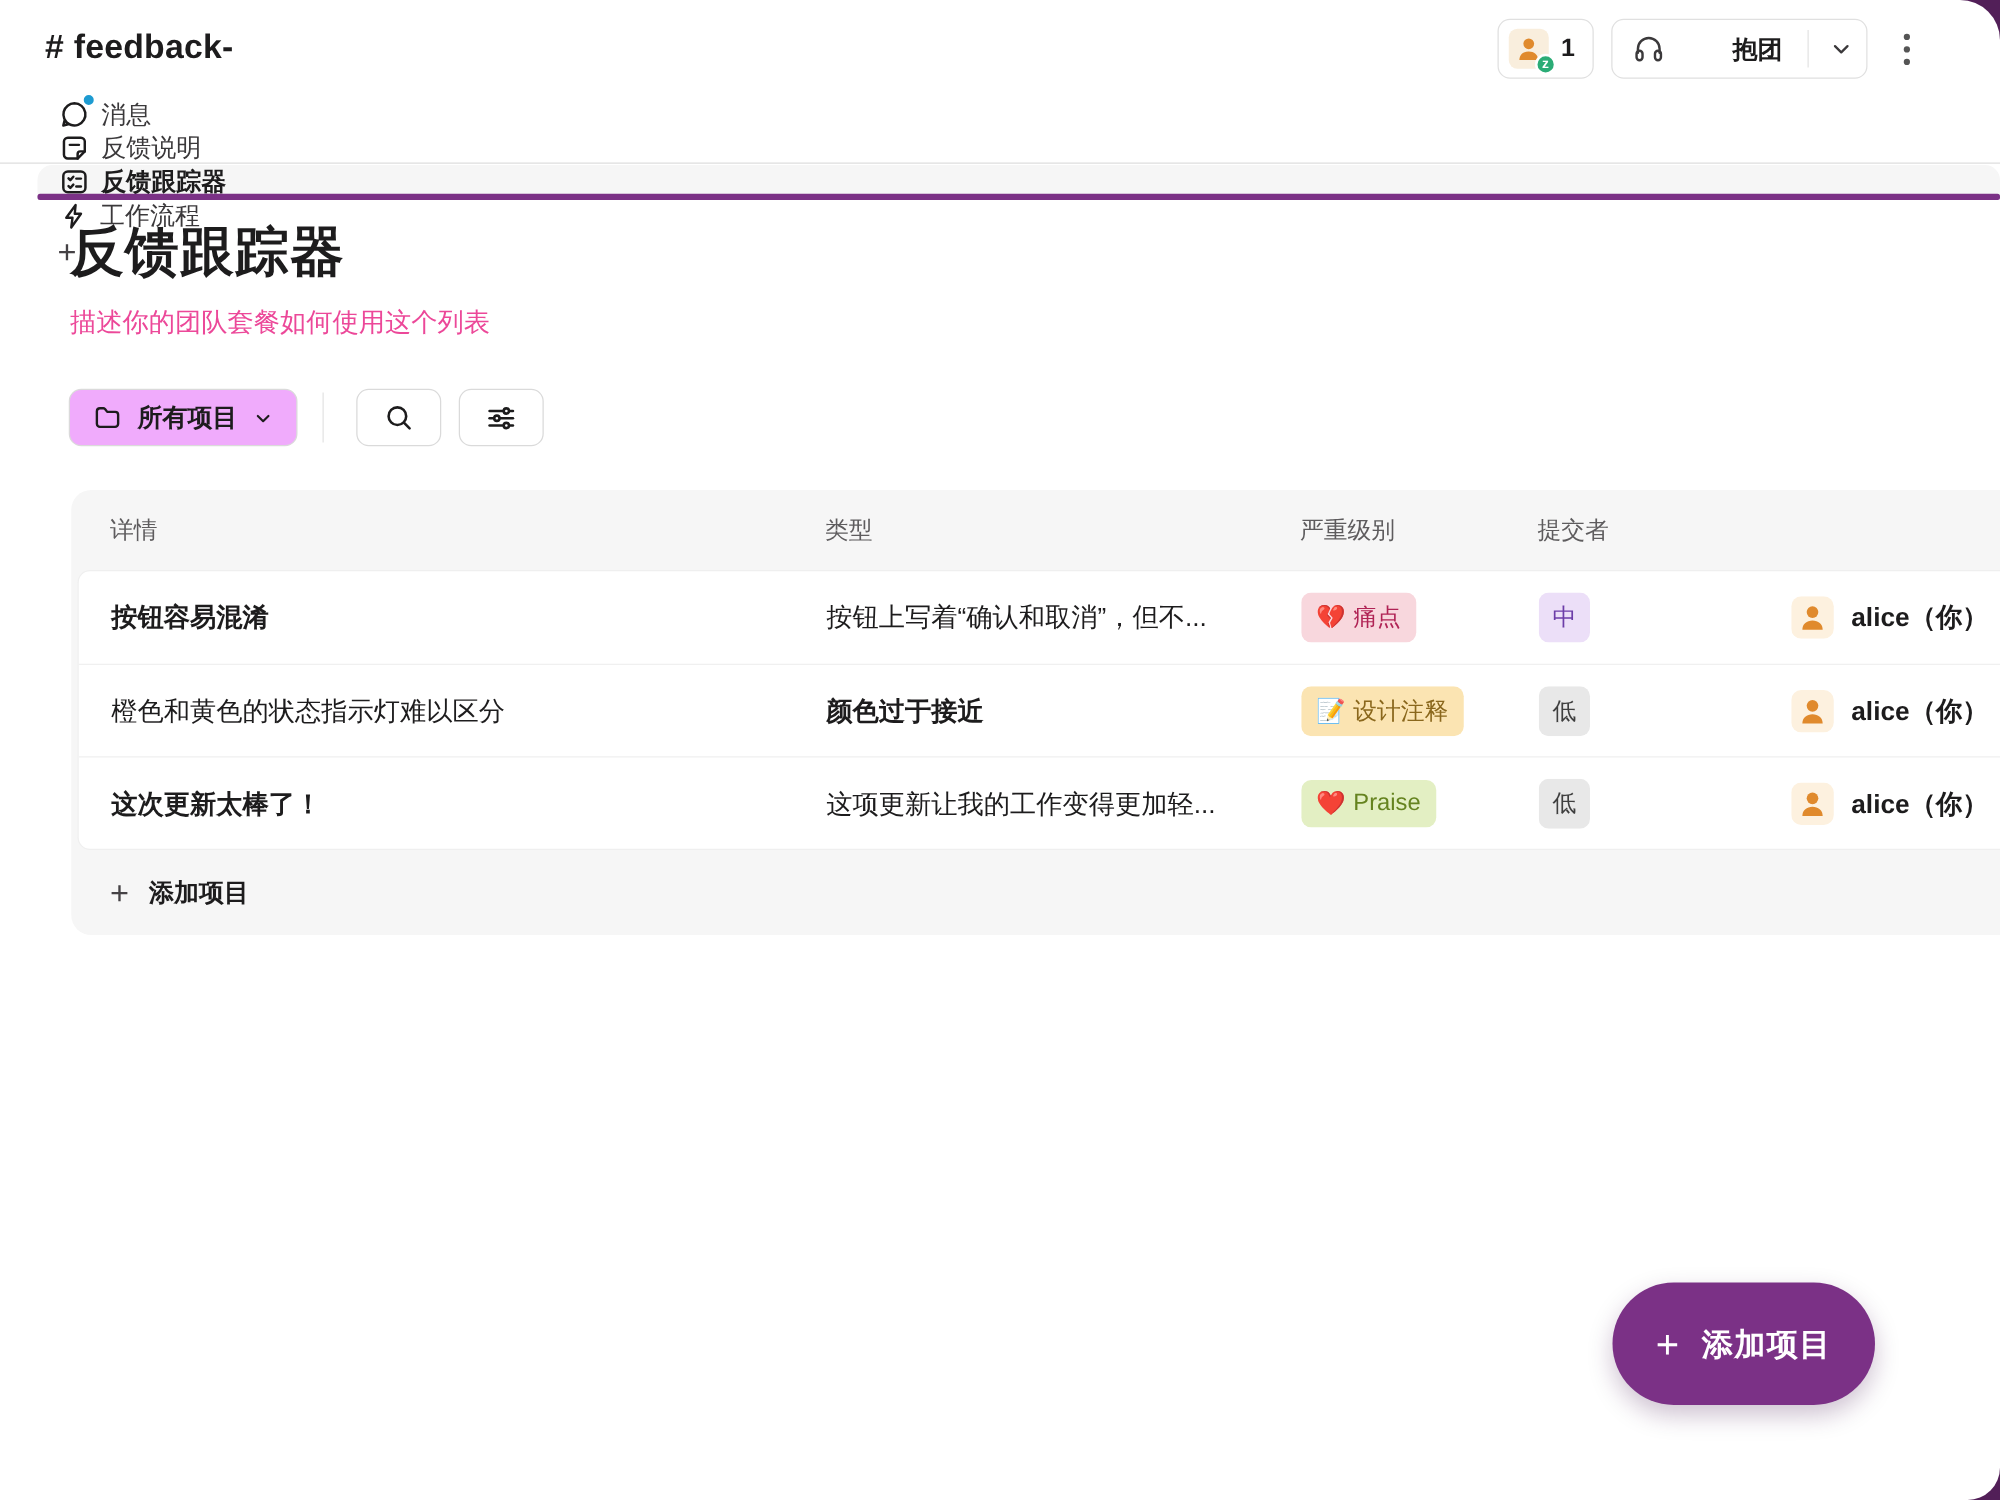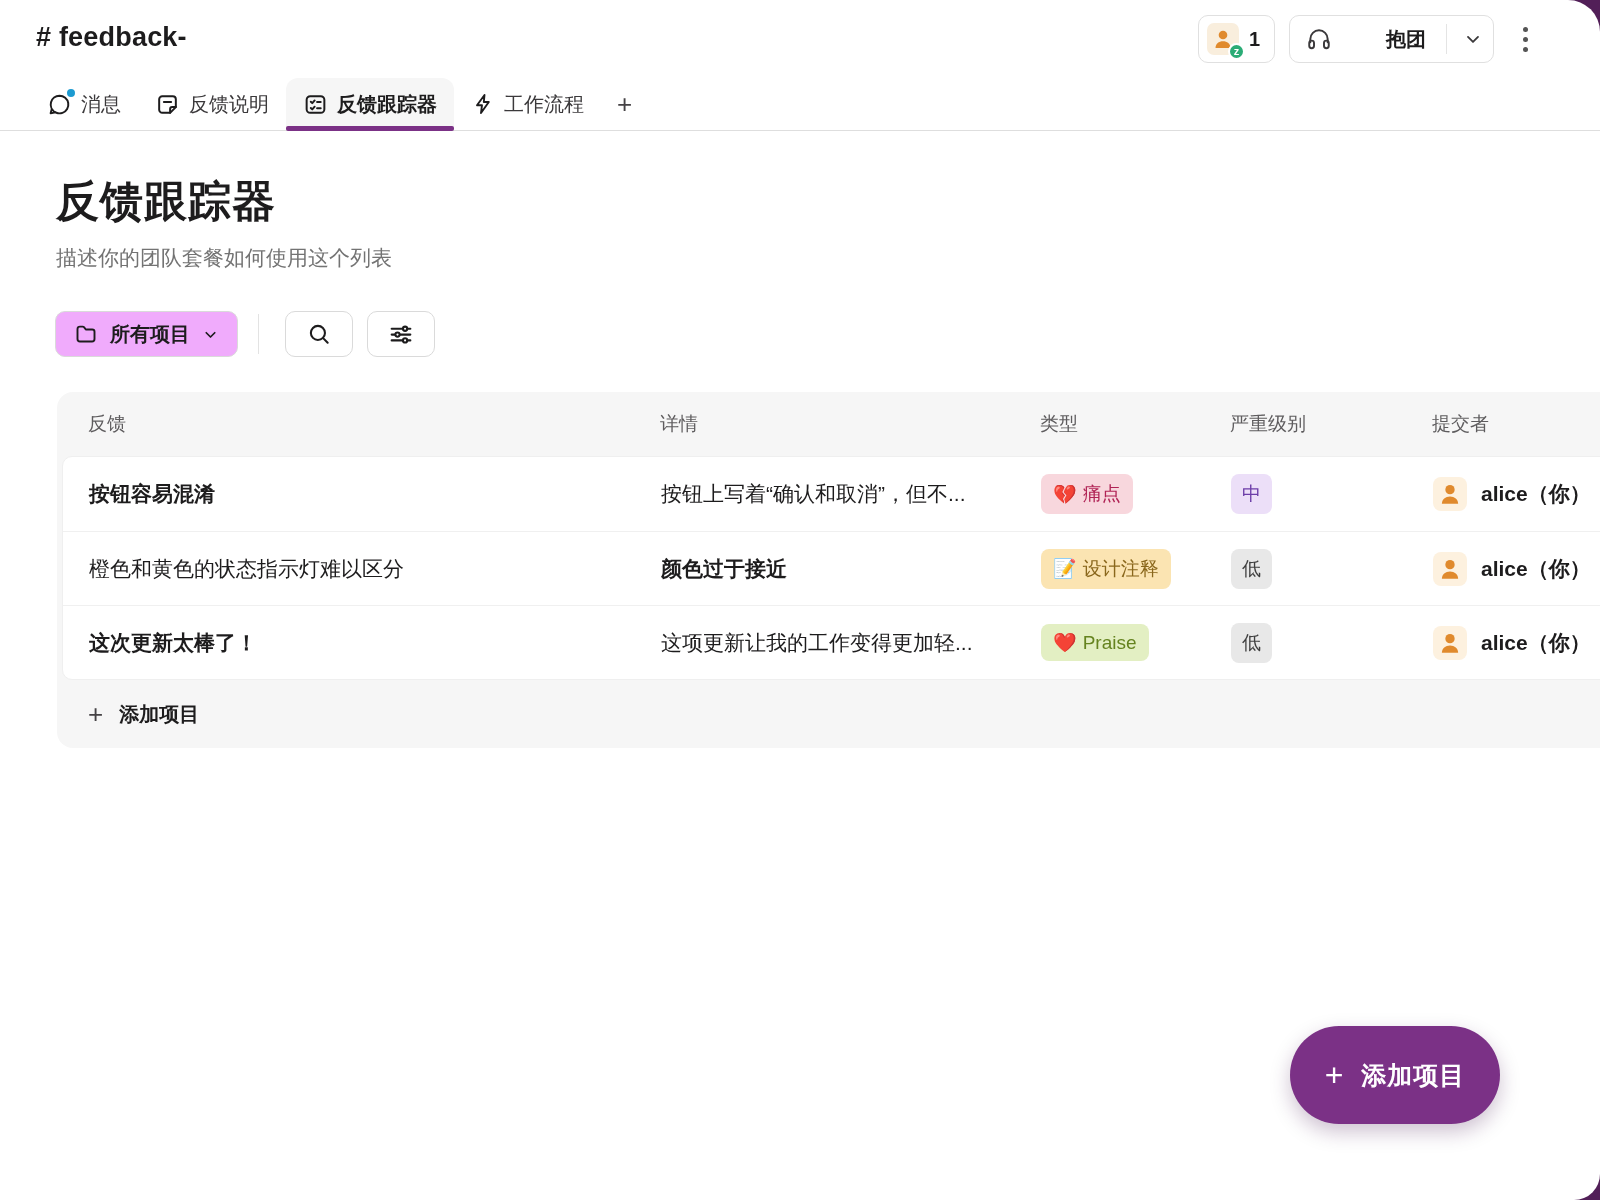--- a/index.html
+++ b/index.html
@@ -54,21 +54,21 @@
   .kebab {
     width:34px; height:48px; display:flex; flex-direction:column;
     align-items:center; justify-content:center; gap:5px; cursor:pointer;
   }
   .kebab i { width:5px; height:5px; border-radius:50%; background:#555; }
 
   
   .tabbar {
     position:absolute; top:78px; left:0; right:0; height:53px;
     border-bottom:1px solid #dedede;
-    display:flex; align-items:stretch; padding-left:30px;
+    display:flex; align-items:stretch; padding-left:30px;flex-direction:column;
   }
   .tab {
     display:flex; align-items:center; gap:9px;
     padding:0 17px; font-size:20px; color:#3b393b;
     position:relative; cursor:pointer;
   }
   .tab .t-icon { display:flex; position:relative; }
   .tab.active {
     background:#f6f6f6; border-radius:12px 12px 0 0;
     font-weight:700; color:#1d1c1d;
@@ -85,21 +85,21 @@
   .tab-plus { font-size:26px; color:#454245; padding:0 16px; font-weight:400; }
 
   
   .content { position:absolute; top:131px; left:0; right:0; bottom:0; }
   .list-title {
     position:absolute; left:56px; top:42px;
     font-size:43px; font-weight:800; letter-spacing:1px;
   }
   .list-desc {
     position:absolute; left:56px; top:113px;
-    font-size:21px; color:#737373;
+    font-size:21px; color:#ec4899;
   }
   .toolbar {
     position:absolute; left:55px; top:180px;
     display:flex; align-items:center;
   }
   .filter-pill {
     display:flex; align-items:center; gap:12px;
     height:46px; padding:0 18px;
     border:1px solid #dadada; border-radius:10px; background:#f0abfc;
     font-size:20px; font-weight:700; cursor:pointer;
@@ -281,21 +281,20 @@
           <path d="M4 12.5h16"></path>
             <circle cx="9" cy="12.5" r="1.8" fill="#fff"></circle>
           <path d="M4 17.5h16"></path>
             <circle cx="15.5" cy="17.5" r="1.8" fill="#fff"></circle>
         </svg>
       </div>
     </div>
 
     <div class="feedback-table">
       <div class="tbl-grid tbl-head">
-        <div class="cell">反馈</div>
         <div class="cell">详情</div>
         <div class="cell">类型</div>
         <div class="cell">严重级别</div>
         <div class="cell">提交者</div>
       </div>
 
       <div class="rows-card">
 
         <div class="tbl-grid tbl-row">
           <div class="cell cell-title">按钮容易混淆</div>

